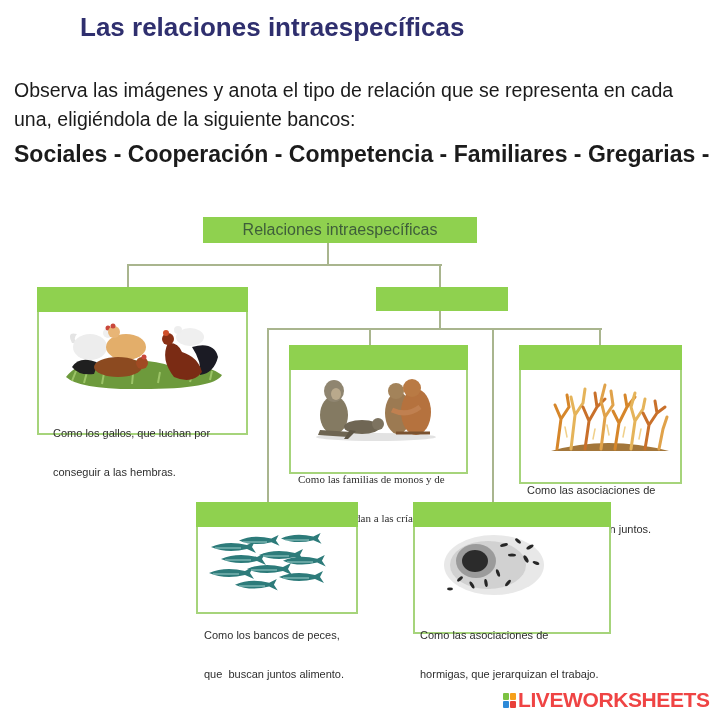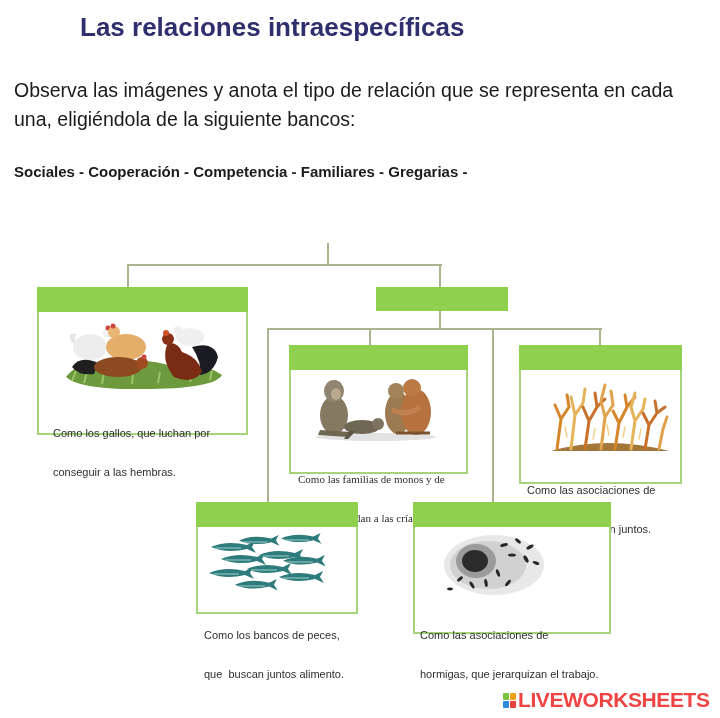--- a/index.html
+++ b/index.html
@@ -1,21 +1,21 @@
 <!DOCTYPE html>
 <html><head>
 <meta charset="utf-8">
 <style>
   html, body { margin:0; padding:0; background:#ffffff; }
   body { width:720px; height:718px; position:relative; overflow:hidden; font-family:"Liberation Sans", sans-serif; }
   #page { position:relative; width:720px; height:718px; background:#ffffff; }
 
   .title { position:absolute; left:80px; top:11px; font-size:26px; font-weight:bold; color:#2f2f6e; white-space:nowrap; line-height:32px; }
   .instr { position:absolute; left:14px; top:76px; font-size:19.5px; line-height:29px; color:#1b1b1b; white-space:nowrap; }
-  .options { position:absolute; left:14px; top:158px; font-size:15px; font-weight:bold; line-height:28px; color:#1b1b1b; white-space:nowrap; }
+  .options { position:absolute; left:14px; top:140px; font-size:23px; font-weight:bold; line-height:28px; color:#1b1b1b; white-space:nowrap; }
   .instr div, .options div { display:block; }
 
   .ln { position:absolute; background:#a9b58e; }
   .ln.h { height:2px; }
   .ln.v { width:2px; }
 
   .root { position:absolute; left:203px; top:217px; width:274px; height:26px; background:#8fd14f; color:#3e5e3a; font-size:16px; line-height:26px; text-align:center; }
 
   .answer { position:absolute; box-sizing:border-box; border:none; outline:none; background:#8fd14f; margin:0; padding:0 6px; font-family:"Liberation Sans", sans-serif; font-size:14px; color:#1b1b1b; }
 
@@ -39,20 +39,21 @@
 
   <div class="instr">
     <div>Observa las imágenes y anota el tipo de relación que se representa en cada</div>
     <div>una, eligiéndola de la siguiente bancos:</div>
   </div>
 
   <div class="options">
     <div>Sociales - Cooperación - Competencia - Familiares - Gregarias -</div>
   </div>
 
+  <div class="root">Relaciones intraespecíficas</div>
 
   <div class="ln v" style="left:327px; top:243px; height:22px;"></div>
   <div class="ln h" style="left:127px; top:264px; width:315px;"></div>
   <div class="ln v" style="left:127px; top:264px; height:23px;"></div>
   <div class="ln v" style="left:439px; top:264px; height:23px;"></div>
   <div class="ln v" style="left:439px; top:311px; height:18px;"></div>
   <div class="ln h" style="left:267px; top:328px; width:335px;"></div>
   <div class="ln v" style="left:369px; top:328px; height:17px;"></div>
   <div class="ln v" style="left:599px; top:328px; height:17px;"></div>
   <div class="ln v" style="left:267px; top:328px; height:174px;"></div>

